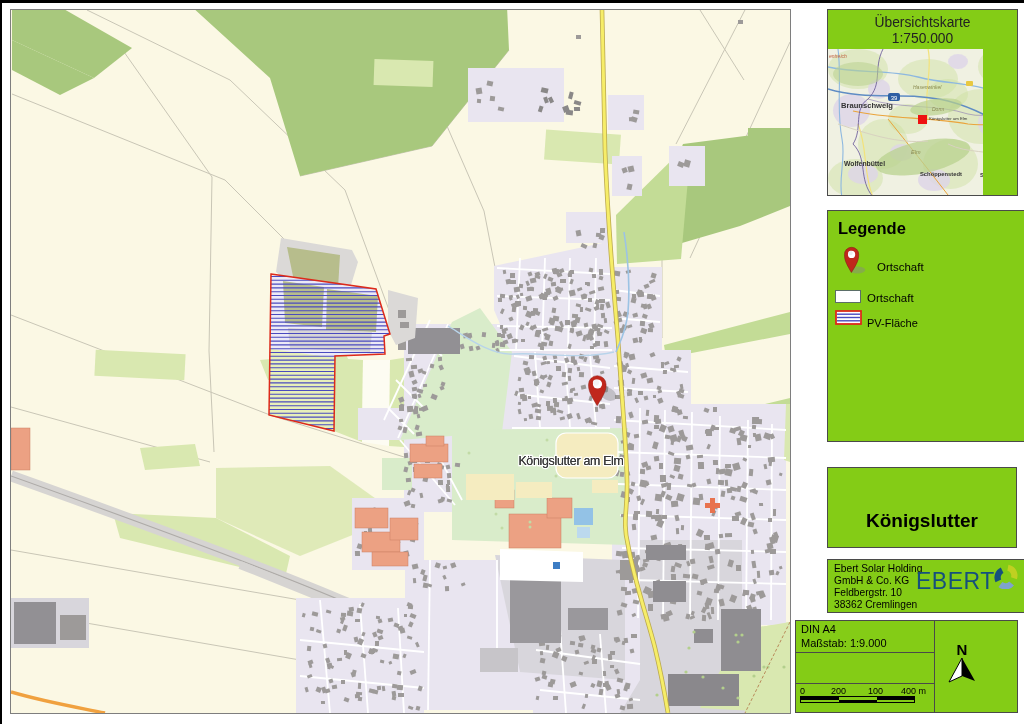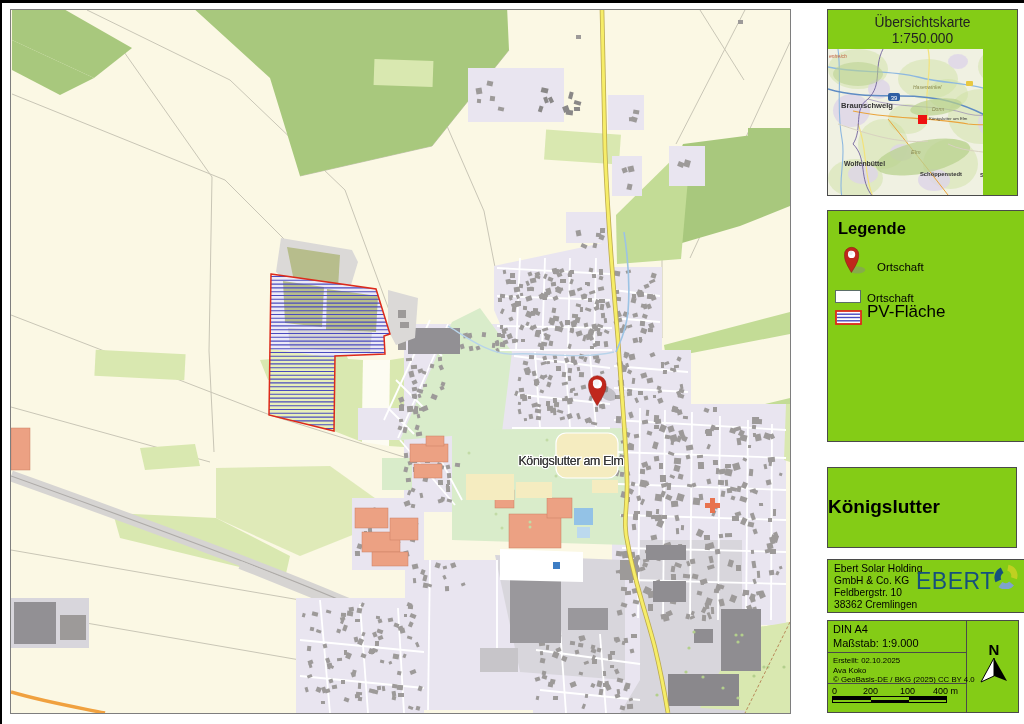--- a/index.html
+++ b/index.html
@@ -1126,42 +1126,41 @@
       </svg></div>
   <div style="position:absolute;left:49px;top:50px;font-size:11.5px">Ortschaft</div>
   <div style="position:absolute;left:7px;top:79px;width:26px;height:13px;border:1.5px solid #5b6e68;background:#fff"></div>
   <div style="position:absolute;left:39px;top:81px;font-size:11.5px">Ortschaft</div>
   <div style="position:absolute;left:7px;top:99px"><svg width="27" height="15" viewBox="0 0 27 15">
         <rect x="1" y="1" width="25" height="13" fill="#fff" stroke="#dd2a1a" stroke-width="1.8"></rect>
         <line x1="2" y1="4.2" x2="25" y2="4.2" stroke="#4a4abf" stroke-width="1.4"></line>
         <line x1="2" y1="7.5" x2="25" y2="7.5" stroke="#4a4abf" stroke-width="1.4"></line>
         <line x1="2" y1="10.8" x2="25" y2="10.8" stroke="#4a4abf" stroke-width="1.4"></line>
       </svg></div>
-  <div style="position:absolute;left:39px;top:91px;font-size:17px">PV-Fläche</div>
+  <div style="position:absolute;left:39px;top:106px;font-size:11px">PV-Fläche</div>
 </div>
 
 <div class="bx" style="left:827px;top:467px;width:190px;height:81px">
-  <div style="text-align:left;font-size:19px;font-weight:bold;margin-top:28px">Königslutter</div>
+  <div style="text-align:center;font-size:19px;font-weight:bold;margin-top:42px">Königslutter</div>
 </div>
 
 <div class="bx" style="left:827px;top:559px;width:208px;height:54px">
   <div style="font-size:10.2px;line-height:12px;padding:3px 0 0 6px">Ebert Solar Holding<br>GmbH &amp; Co. KG<br>Feldbergstr. 10<br>38362 Cremlingen</div>
   <div style="position:absolute;left:88px;top:8px;font-size:23px;font-weight:normal;color:#15507d;letter-spacing:0.5px">EBERT</div>
   <div style="position:absolute;left:165px;top:3px"><svg width="26" height="26" viewBox="-1 -2 27 27">
         <path d="M1.6,17.9 A11.5,11.5 0 0 1 7.1,2.6 L9.9,8.5 A5,5 0 0 0 7.5,15.1 Z" fill="#15507d"></path>
         <path d="M15.0,-0.3 A11.5,11.5 0 0 1 23.8,14.9 L17.7,12.7 A5,5 0 0 0 13.9,6.1 Z" fill="#bfd021"></path>
         <path d="M20.8,21.4 A11.5,11.5 0 0 1 4.6,22.8 L8.8,17.8 A5,5 0 0 0 15.8,17.2 Z" fill="#7fa3cc"></path>
       </svg></div>
 </div>
 
-<div class="bx" style="left:827px;top:620px;width:192px;height:93px">
+<div class="bx" style="left:795px;top:620px;width:223px;height:93px">
   <div style="position:absolute;left:0;top:0;width:139px;height:91px;border-right:1px solid #4a4a4a">
     <div style="font-size:11px;padding:2px 0 0 5px;line-height:13.5px">DIN A4<br>Maßstab: 1:9.000</div>
     <div style="position:absolute;left:0;top:31px;width:138px;border-top:1px solid #4a4a4a"></div>
-    <div style="font-size:7.8px;padding:4px 0 0 5px;line-height:9.5px;position:absolute;top:31px;white-space:nowrap">Erstellt: 02.10.2025<br>Ava Koko<br>© GeoBasis-DE / BKG (2025) CC BY 4.0</div>
     <div style="position:absolute;left:0;top:62px;width:138px;border-top:1px solid #4a4a4a"></div>
     <div style="position:absolute;left:4px;top:65px;font-size:9px;width:130px">
       <span style="position:absolute;left:0">0</span>
         <span style="position:absolute;left:31px">200</span>
       <span style="position:absolute;left:68px">100</span>
         <span style="position:absolute;left:101px">400 m</span>
     </div>
     <div style="position:absolute;left:4px;top:75px;width:115px;height:7px;border:1px solid #000">
       <div style="position:absolute;left:0;top:0;width:38px;height:2.5px;background:#000"></div>
       <div style="position:absolute;left:76px;top:0;width:37px;height:2.5px;background:#000"></div>

